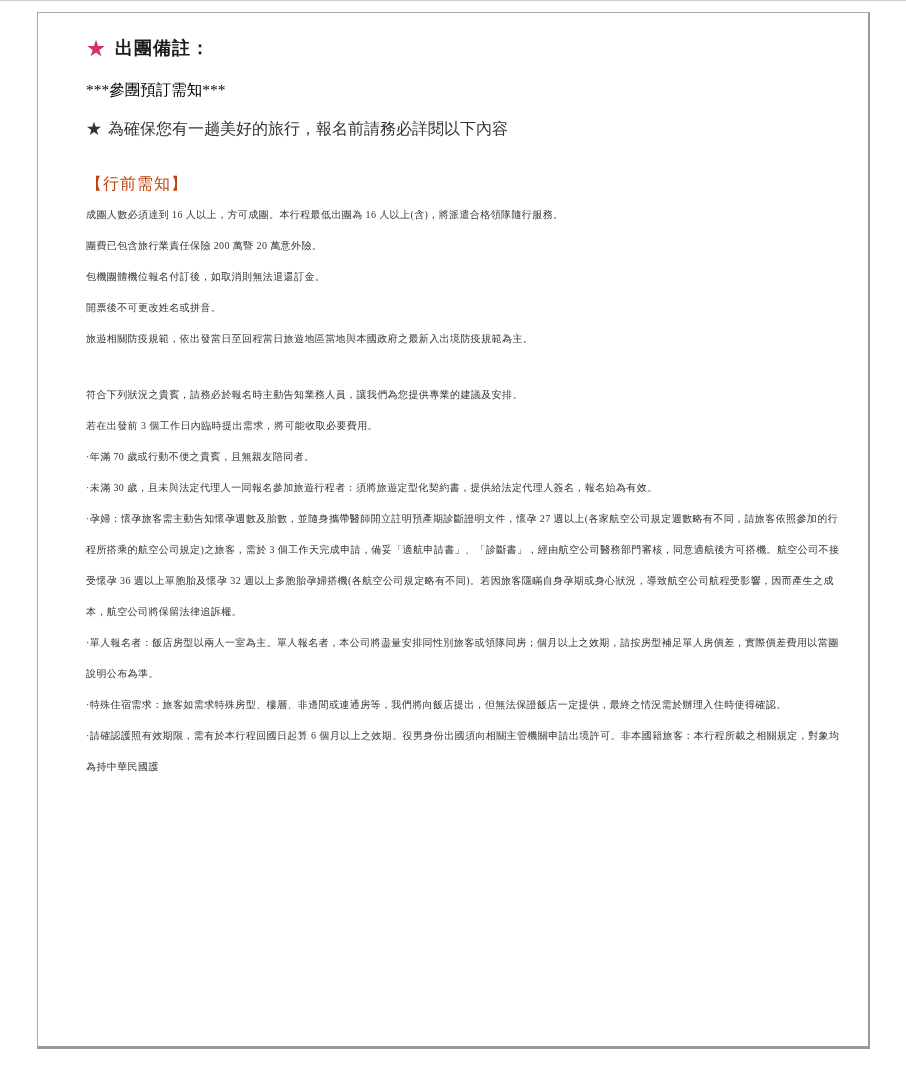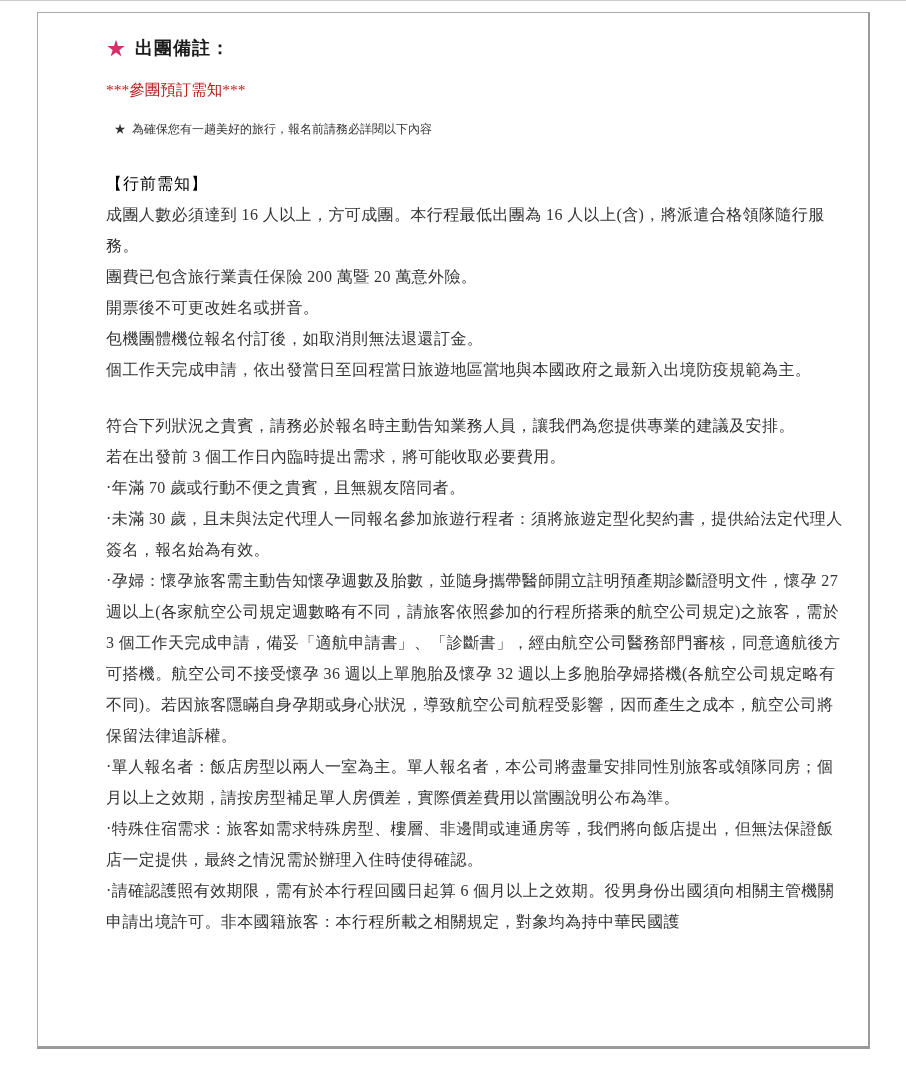--- a/index.html
+++ b/index.html
@@ -19,62 +19,62 @@
     top: 11px;
     width: 833px;
     height: 1037px;
     box-sizing: border-box;
     background: #ffffff;
     border: 1px solid #a9a9a9;
     border-right-width: 2px;
     border-bottom-width: 3px;
     border-right-color: #9a9a9a;
     border-bottom-color: #9a9a9a;
-    padding: 16px 22px 0 68px;
+    padding: 16px 22px 0 48px;
     overflow: hidden;
   }
 
   .page-header {
     font-size: 18px;
     font-weight: bold;
     color: #1c1c1c;
     margin: 6px 0 18px 0;
     letter-spacing: 1px;
   }
   .star-pink {
     color: #d4306a;
     font-size: 20px;
     font-weight: normal;
     margin-right: 8px;
     vertical-align: -1px;
   }
 
   .notice-line {
-    color: #b91c1c;
+    color: #000000;
     font-size: 15.5px;
     margin: 0 0 14px 0;
   }
 
   .intro-line {
     color: #333333;
-    font-size: 12px;
-    margin: 8px;
+    font-size: 16px;
+    margin: 0;
     line-height: 28px;
   }
   .star-dark { color: #333333; margin-right: 6px; }
 
   .section { margin-top: 25px; }
   .section-heading {
-    color: #000000;
+    color: #c2410c;
     font-size: 16px;
     line-height: 31px;
     letter-spacing: 1px;
   }
   .para {
-    font-size: 16px;
+    font-size: 10px;
     line-height: 31px;
     color: #333333;
     letter-spacing: 0.4px;
   }
 </style>
 </head>
 <body>
 
 <div class="content-box">
 
@@ -87,23 +87,23 @@
   <div class="intro-line">
     <span class="star-dark">★</span><span>為確保您有一趟美好的旅行，報名前請務必詳閱以下內容</span>
   </div>
 
   <div>
   <div class="section">
     <div class="section-heading">【行前需知】</div>
     <div>
           <div class="para">成團人數必須達到 16 人以上，方可成團。本行程最低出團為 16 人以上(含)，將派遣合格領隊隨行服務。</div>
           <div class="para">團費已包含旅行業責任保險 200 萬暨 20 萬意外險。</div>
+          <div class="para">包機團體機位報名付訂後，如取消則無法退還訂金。</div>
           <div class="para">開票後不可更改姓名或拼音。</div>
-          <div class="para">包機團體機位報名付訂後，如取消則無法退還訂金。</div>
-          <div class="para">個工作天完成申請，依出發當日至回程當日旅遊地區當地與本國政府之最新入出境防疫規範為主。</div>
+          <div class="para">旅遊相關防疫規範，依出發當日至回程當日旅遊地區當地與本國政府之最新入出境防疫規範為主。</div>
         </div>
   </div>
 
   <div class="section">
     <div>
           <div class="para">符合下列狀況之貴賓，請務必於報名時主動告知業務人員，讓我們為您提供專業的建議及安排。</div>
           <div class="para">若在出發前 3 個工作日內臨時提出需求，將可能收取必要費用。</div>
           <div class="para">·年滿 70 歲或行動不便之貴賓，且無親友陪同者。</div>
           <div class="para">·未滿 30 歲，且未與法定代理人一同報名參加旅遊行程者：須將旅遊定型化契約書，提供給法定代理人簽名，報名始為有效。</div>
           <div class="para">·孕婦：懷孕旅客需主動告知懷孕週數及胎數，並隨身攜帶醫師開立註明預產期診斷證明文件，懷孕 27 週以上(各家航空公司規定週數略有不同，請旅客依照參加的行程所搭乘的航空公司規定)之旅客，需於 3 個工作天完成申請，備妥「適航申請書」、「診斷書」，經由航空公司醫務部門審核，同意適航後方可搭機。航空公司不接受懷孕 36 週以上單胞胎及懷孕 32 週以上多胞胎孕婦搭機(各航空公司規定略有不同)。若因旅客隱瞞自身孕期或身心狀況，導致航空公司航程受影響，因而產生之成本，航空公司將保留法律追訴權。</div>

